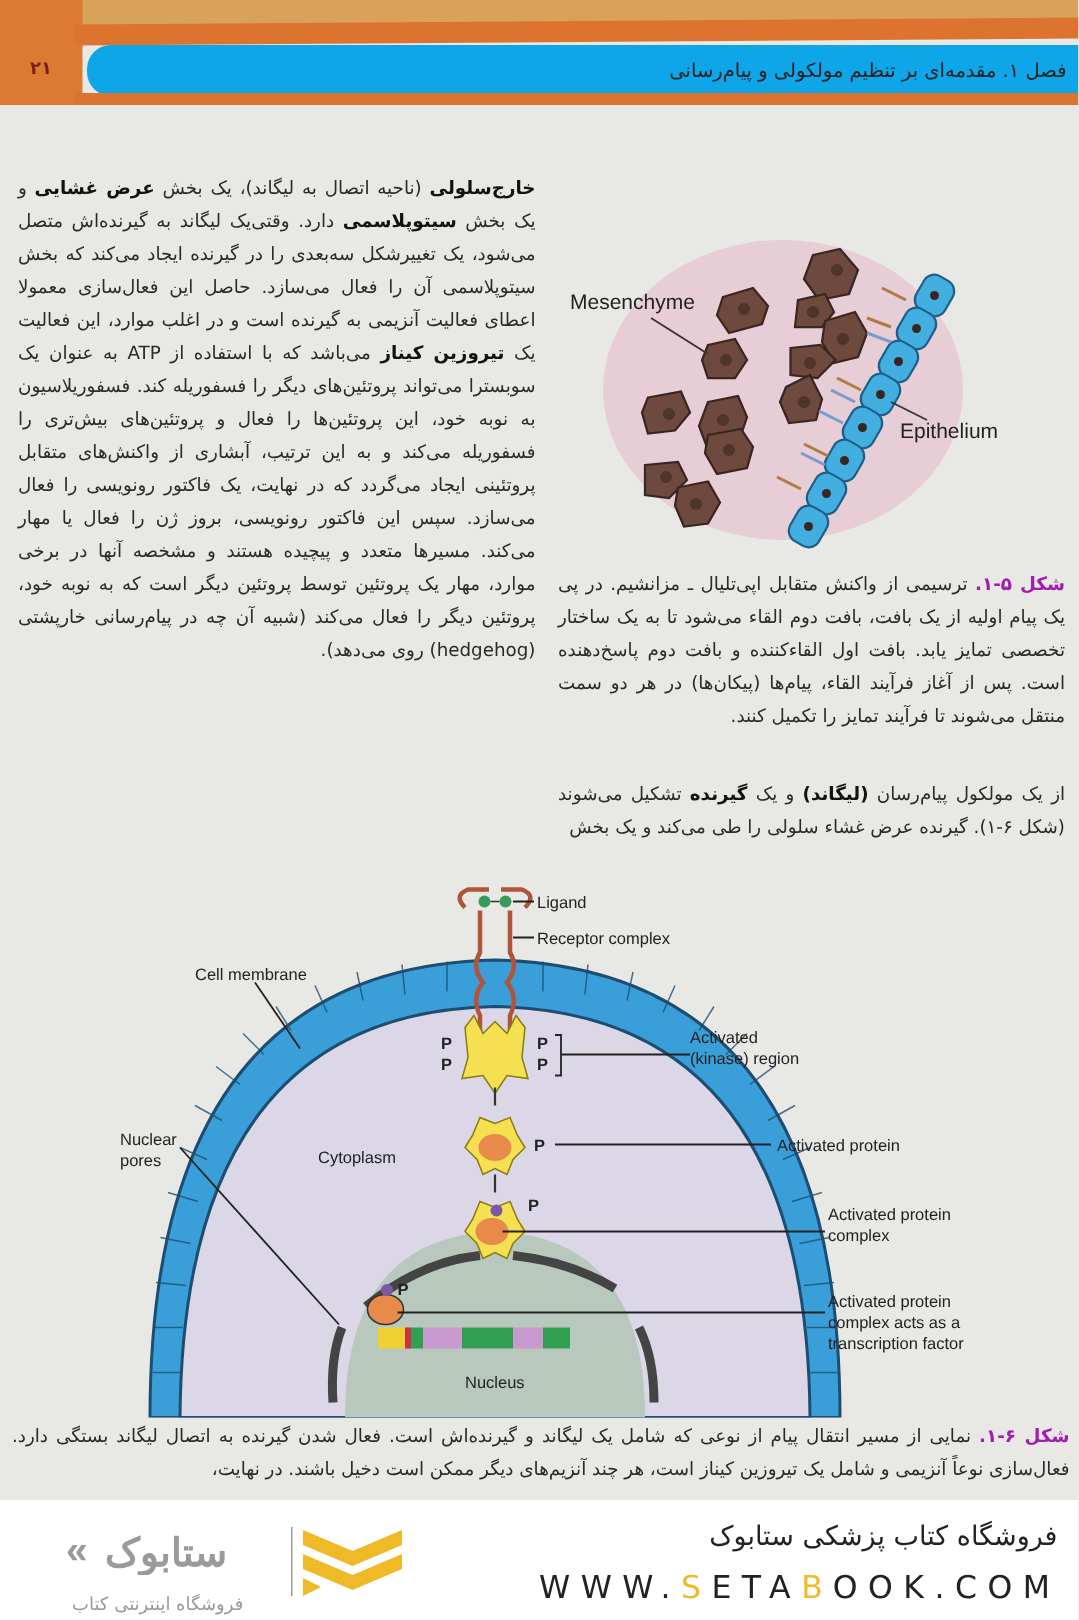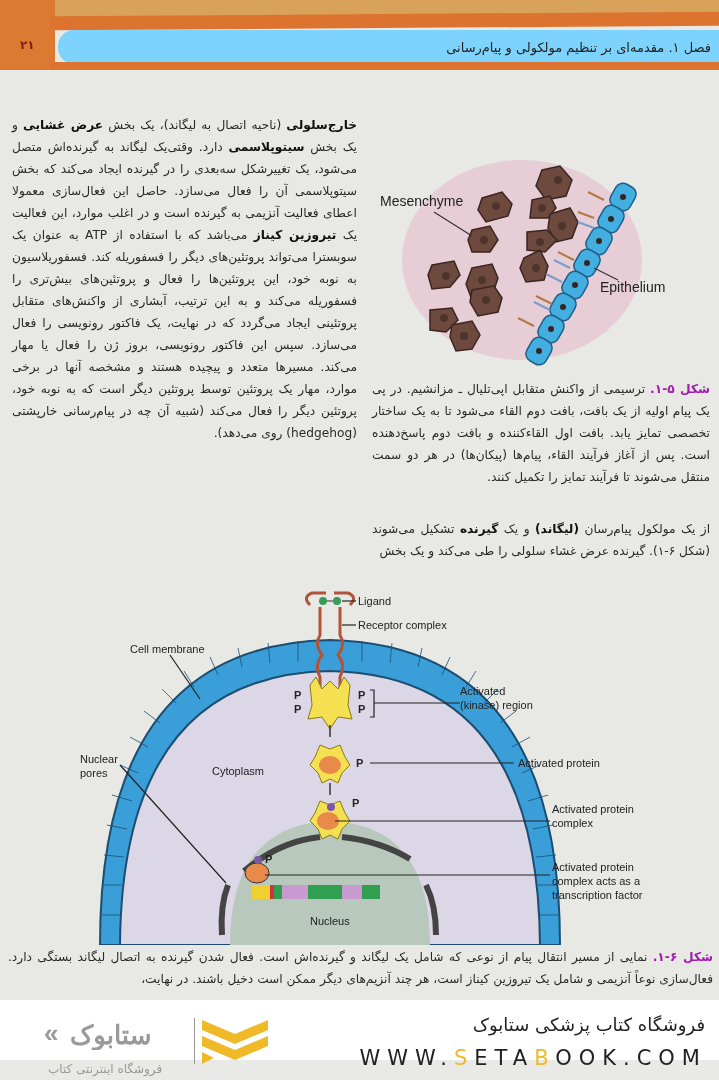--- a/index.html
+++ b/index.html
@@ -8,21 +8,21 @@
     background: #e9e9e7;
     font-family: "DejaVu Sans", sans-serif;
     position: relative;
   }
   .page { position: absolute; left: 0; top: 0; width: 719px; height: 1000px; background: #e8e8e5; overflow: hidden; }
   .top-band { position: absolute; left: 0; top: 0; width: 719px; height: 20px; background: #d9a25a; }
   .top-band-left { position: absolute; left: 0; top: 0; width: 55px; height: 70px; background: #dd7a32; }
   .orange-rule { position: absolute; left: 50px; top: 14px; width: 669px; height: 14px; background: #dc7430; transform: skewY(-0.4deg); }
   .header-bar {
     position: absolute; left: 58px; top: 30px; width: 661px; height: 34px;
-    background: #7dd3fc; border-radius: 16px 0 0 16px;
+    background: #0ea5e9; border-radius: 16px 0 0 16px;
     direction: rtl; display: flex; align-items: center; padding-right: 8px;
   }
   .header-bottom { position: absolute; left: 50px; top: 62px; width: 669px; height: 8px; background: #dc7430; }
   .chapter-title { font-size: 13px; color: #222; }
   .page-number { position: absolute; left: 20px; top: 38px; color: #7f1d1d; font-size: 12px; font-weight: bold; }
 
   .col { position: absolute; direction: rtl; text-align: justify; font-size: 12.2px; line-height: 22px; color: #2a2a2a; }
   .col p { margin: 0; }
   .col b { color: #111; }
   .col-right-top { left: 372px; top: 70px; width: 338px; }
@@ -30,21 +30,21 @@
   .indent { text-indent: 16px; }
   .fig-caption-label { color: #a21caf; font-weight: bold; }
 
   .fig5 { position: absolute; left: 372px; top: 150px; width: 330px; height: 220px; }
   .fig5-caption { left: 372px; top: 378px; width: 338px; }
   .col-right-bottom { left: 372px; top: 518px; width: 338px; }
 
   .fig6 { position: absolute; left: 80px; top: 585px; width: 580px; height: 360px; }
   .fig6-caption { position: absolute; left: 8px; top: 946px; width: 705px; direction: rtl; text-align: justify; font-size: 12.2px; line-height: 22px; color: #2a2a2a; }
 
-  .footer { position: absolute; left: 0; top: 1000px; width: 719px; height: 60px; background: #fff; }
+  .footer { position: absolute; left: 0; top: 1000px; width: 719px; height: 80px; background: #fff; }
   .footer-title { position: absolute; right: 14px; top: 14px; direction: rtl; font-size: 18px; color: #222; }
   .footer-url { position: absolute; right: 12px; top: 46px; font-size: 21px; letter-spacing: 7px; color: #222; font-family: "DejaVu Sans", sans-serif; }
   .footer-url .hl { color: #f0b928; }
   .logo-chevron { position: absolute; left: 200px; top: 1016px; }
   .logo-divider { position: absolute; left: 194px; top: 1018px; width: 1px; height: 46px; background: #999; }
   .logo-text { position: absolute; left: 40px; top: 1014px; }
   .logo-sub { position: absolute; left: 48px; top: 1050px; font-size: 12px; color: #999; direction: rtl; margin-top: 12px; }
   svg text { font-family: "Liberation Sans", sans-serif; }
 </style>
 </head>

